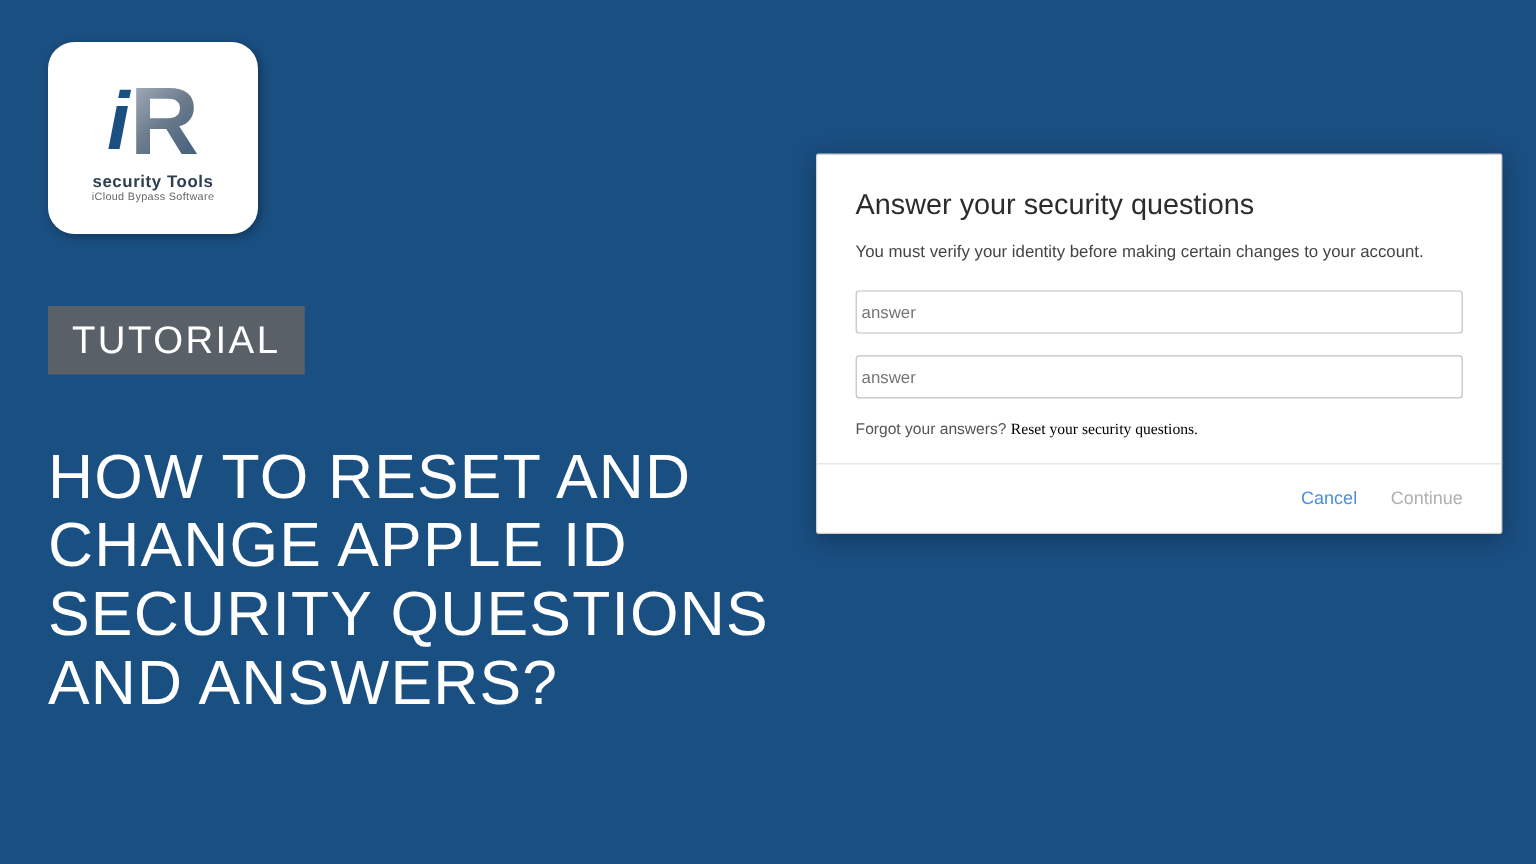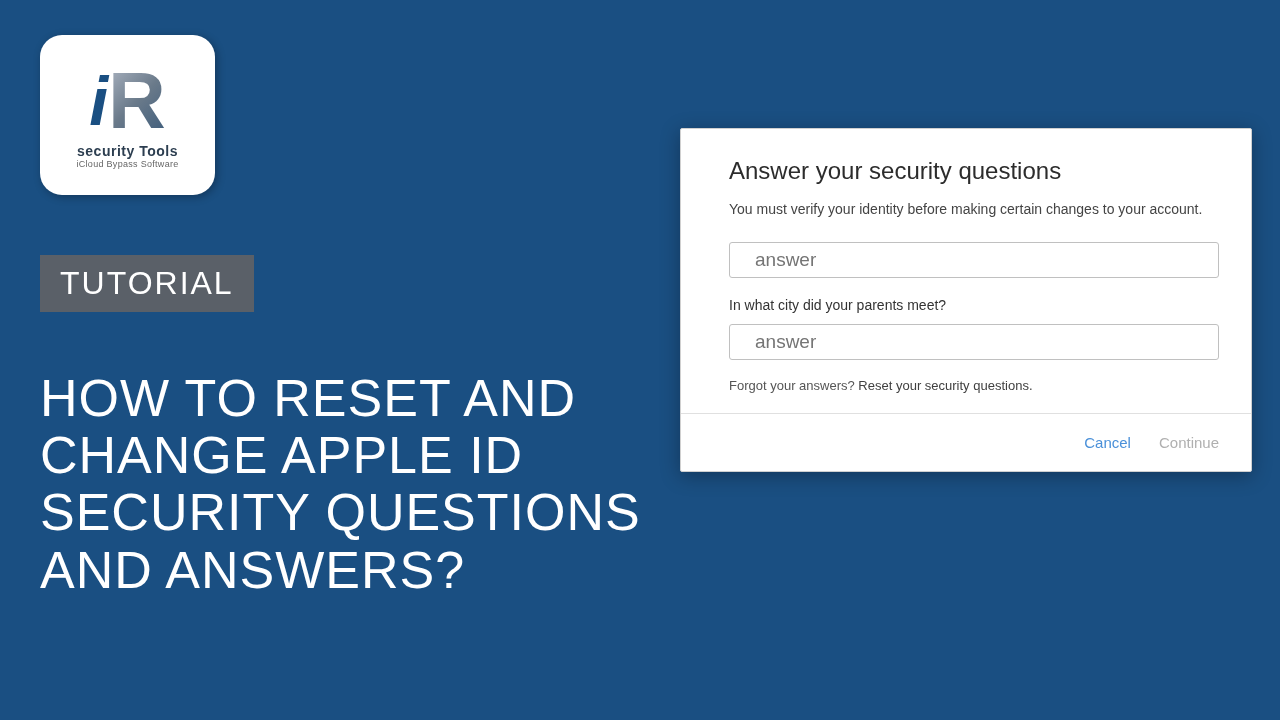--- a/index.html
+++ b/index.html
@@ -124,21 +124,20 @@
       left: 680px;
       width: 572px;
       background: white;
       border: 1px solid #d0d0d0;
       box-shadow: 0 4px 20px rgba(0,0,0,0.3);
       border-radius: 2px;
     }
 
     .dialog-content {
       padding: 28px 32px 0 32px;
-      margin-left: 16px;
     }
 
     .dialog-title {
       font-size: 24px;
       font-weight: 400;
       color: #2c2c2c;
       margin-bottom: 14px;
       font-family: -apple-system, BlinkMacSystemFont, 'Helvetica Neue', Arial, sans-serif;
     }
 
@@ -154,39 +153,40 @@
       color: #333;
       margin-bottom: 8px;
       line-height: 1.4;
     }
 
     .answer-input {
       width: 100%;
       height: 36px;
       border: 1px solid #c0c0c0;
       border-radius: 3px;
-      padding: 0 25px;
-      font-size: 19px;
+      padding: 0 4px;
+      font-size: 14px;
       color: #1d4ed8;
       outline: none;
       margin-bottom: 18px;
       background: white;
     }
 
     .forgot-text {
       font-size: 13px;
       color: #555;
       margin-bottom: 0;
       padding-bottom: 20px;
     }
 
     .forgot-link {
-      color: #404040;
+      color: #000000;
       text-decoration: none;
       cursor: pointer;
+      font-family: Liberation Serif, serif;
     }
 
     .dialog-footer {
       display: flex;
       justify-content: flex-end;
       align-items: center;
       padding: 14px 20px 14px 32px;
       border-top: 1px solid #e0e0e0;
       gap: 4px;
     }
@@ -235,21 +235,20 @@
   <div class="headline-text">HOW TO RESET AND CHANGE APPLE ID SECURITY QUESTIONS AND ANSWERS?</div>
 </div>
 
 <div class="dialog">
   <div class="dialog-content">
     <div class="dialog-title">Answer your security questions</div>
     <div class="dialog-description">You must verify your identity before making certain changes to your account.</div>
 
     <input class="answer-input" type="text" placeholder="answer" style="">
 
-    <div class="question-label">In what city did your parents meet?</div>
     <input class="answer-input" type="text" placeholder="answer" style="">
 
     <div class="forgot-text">
       <span>Forgot your answers?</span>
       <a class="forgot-link">Reset your security questions.</a>
     </div>
   </div>
 
   <div class="dialog-footer">
     <button class="btn-cancel">Cancel</button>

